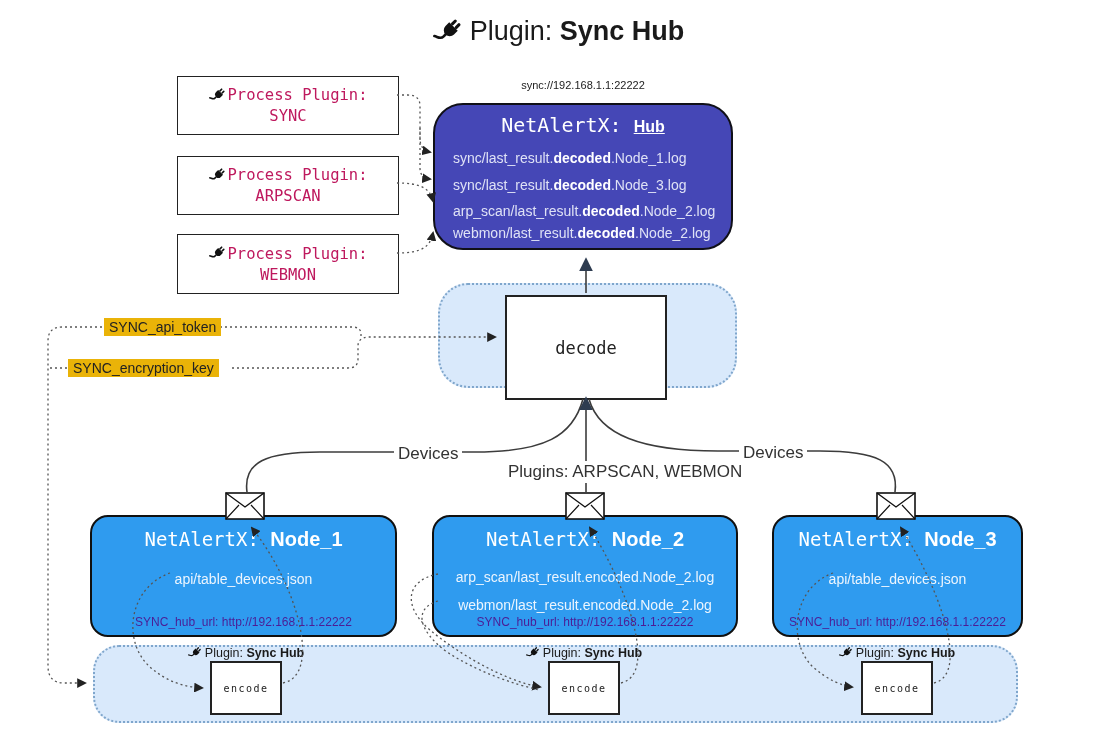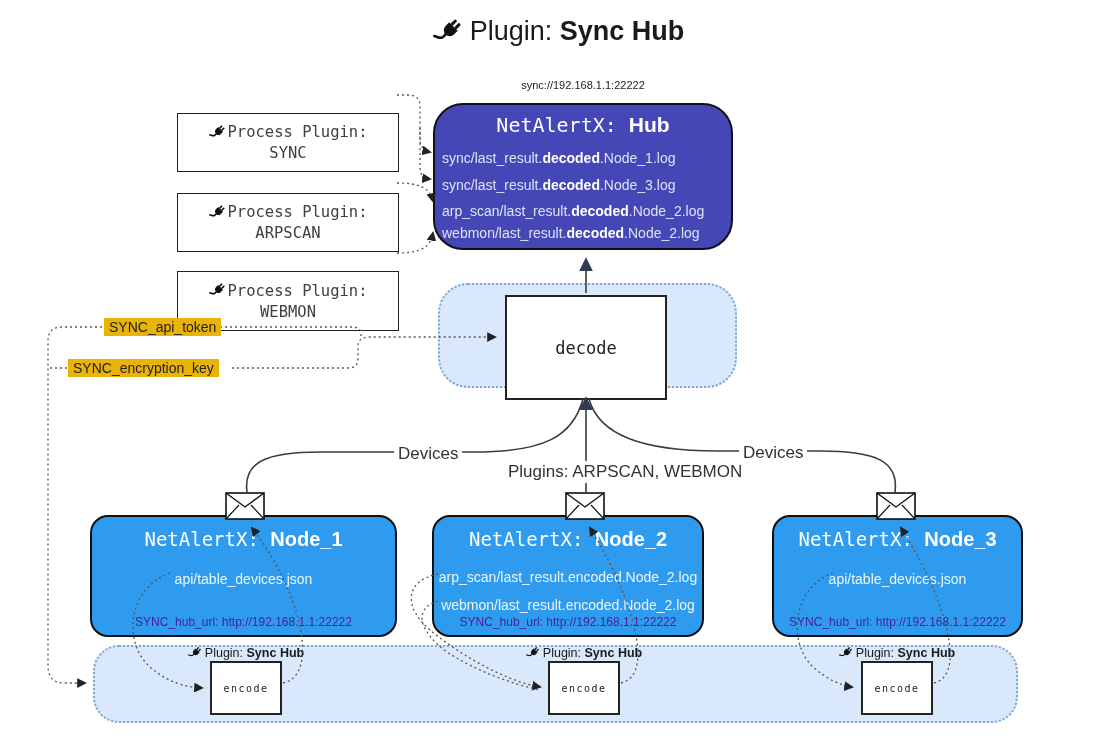--- a/index.html
+++ b/index.html
@@ -8,30 +8,30 @@
   .abs{position:absolute;}
 
   
   .title{left:0;right:0;top:16px;display:flex;align-items:center;justify-content:center;gap:7px;z-index:4;}
   .title .txt{font-size:27px;color:#1a1a1a;}
   .title .txt b{font-weight:700;}
 
   
   .pbox{left:177px;width:220px;background:#fff;border:1.6px solid #222;z-index:4;
         display:flex;flex-direction:column;align-items:center;justify-content:center;gap:3px;
-        font-family:"DejaVu Sans Mono",monospace;font-size:15.5px;color:#404040;margin-top:37px;}
+        font-family:"DejaVu Sans Mono",monospace;font-size:15.5px;color:#be185d;}
   .pbox .l1{display:flex;align-items:center;gap:2px;}
 
   
   .huburl{left:433px;width:300px;top:79px;text-align:center;font-size:11px;color:#222;z-index:4;}
   .hub{left:433px;top:103px;width:300px;height:147px;background:#4547b6;border:2.5px solid #101018;
        border-radius:30px;z-index:4;box-sizing:border-box;padding-top:6px;color:#fff;}
   .hub .htitle{text-align:center;height:28px;line-height:28px;font-family:"DejaVu Sans Mono",monospace;font-size:20px;}
-  .hub .htitle b{font-family:"Liberation Sans",sans-serif;font-size:21px;}
-  .hub .logrow{height:22px;line-height:22px;padding-left:7px;font-size:14px;color:#dfe2f6;white-space:nowrap;}
+  .hub .htitle b{font-family:"Liberation Sans",sans-serif;font-size:16px;text-decoration:underline;}
+  .hub .logrow{height:22px;line-height:22px;padding-left:18px;font-size:14px;color:#dfe2f6;white-space:nowrap;}
   .hub .logrow b{color:#ffffff;}
   .mt8{margin-top:8px}.mt5{margin-top:5px}.mt4{margin-top:4px}
 
   
   .panel{background:#d9e9fb;border:2px dotted #7fa6cc;box-sizing:border-box;z-index:1;}
   .decode-panel{left:438px;top:283px;width:299px;height:105px;border-radius:30px;}
   .strip{left:93px;top:645px;width:925px;height:78px;border-radius:26px;}
 
   .iobox{background:#fff;border:2px solid #222;box-sizing:border-box;z-index:4;
          display:flex;align-items:center;justify-content:center;
@@ -180,21 +180,21 @@
 
 <div class="abs linelabel" style="left:394px;top:443px;">Devices</div>
 <div class="abs linelabel" style="left:504px;top:461px;">Plugins: ARPSCAN, WEBMON</div>
 <div class="abs linelabel" style="left:739px;top:442px;">Devices</div>
 
 <div class="abs node" style="left:90px;width:307px;">
   <div class="ntitle"><span>NetAlertX:</span> <b>Node_1</b></div>
   <div class="file mt24">api/table_devices.json</div>
   <div class="nurl">SYNC_hub_url: http://192.168.1.1:22222</div>
 </div>
-<div class="abs node" style="left:432px;width:272px;">
+<div class="abs node" style="left:432px;width:306px;">
   <div class="ntitle"><span>NetAlertX:</span> <b>Node_2</b></div>
   <div class="file mt14">arp_scan/last_result.encoded.Node_2.log</div>
   <div class="file mt6">webmon/last_result.encoded.Node_2.log</div>
   <div class="nurl">SYNC_hub_url: http://192.168.1.1:22222</div>
 </div>
 <div class="abs node" style="left:772px;width:251px;">
   <div class="ntitle"><span>NetAlertX:</span> <b>Node_3</b></div>
   <div class="file mt24">api/table_devices.json</div>
   <div class="nurl">SYNC_hub_url: http://192.168.1.1:22222</div>
 </div>

